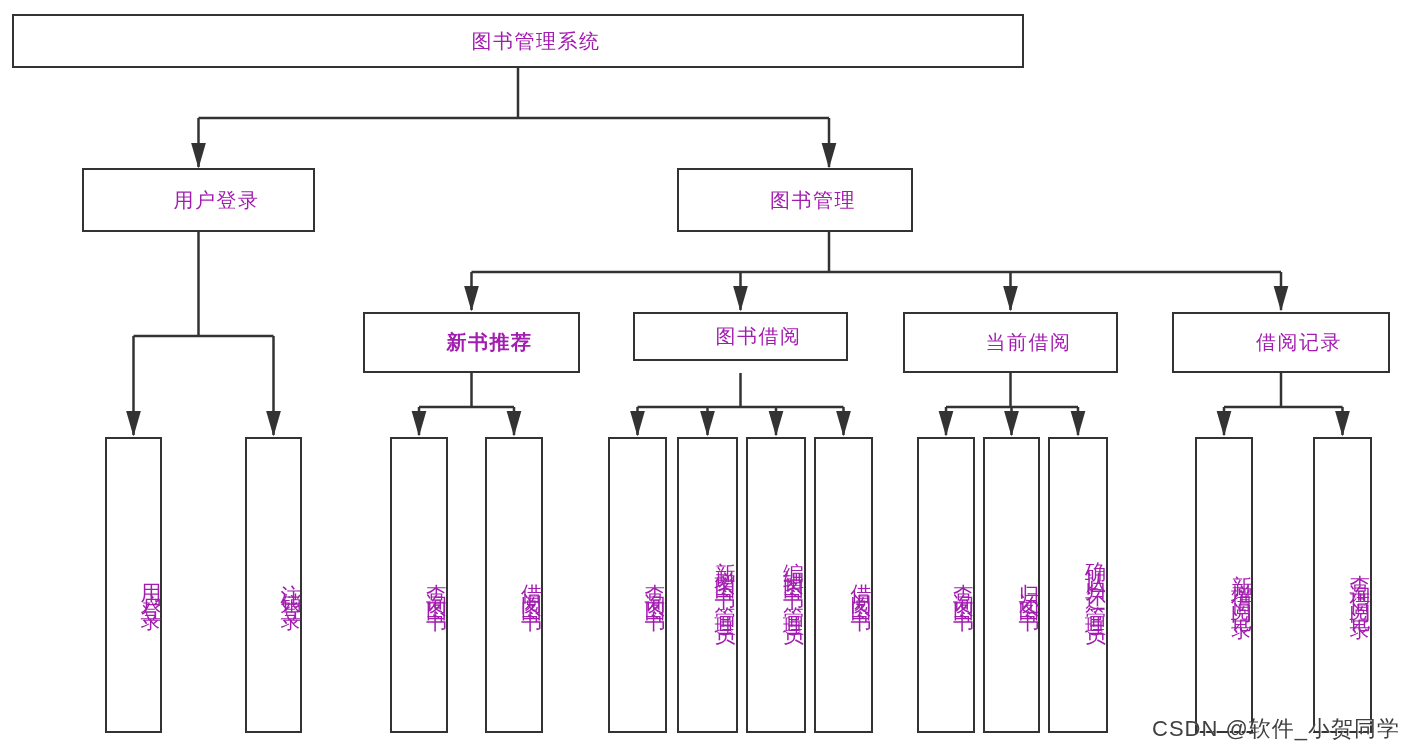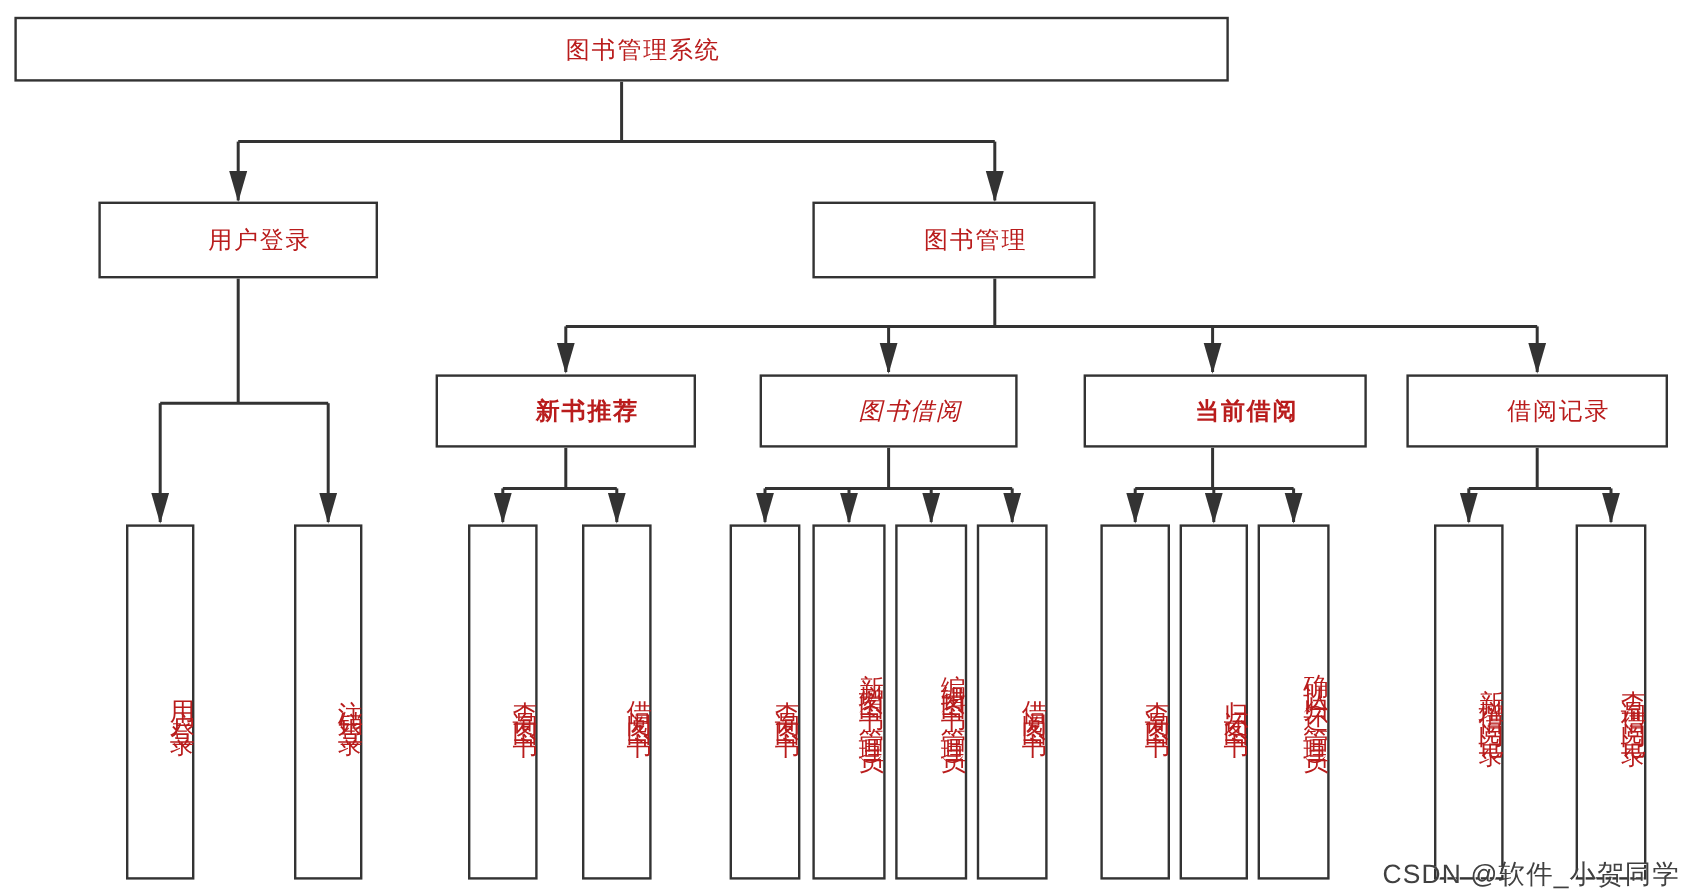--- a/index.html
+++ b/index.html
@@ -20,21 +20,21 @@
     left: 0;
     top: 0;
     width: 1405px;
     height: 747px;
   }
   .node {
     position: absolute;
     box-sizing: border-box;
     background: #ffffff;
     border: 2.5px solid #333333;
-    color: #b91c1c;
+    color: #a21caf;
     display: flex;
     align-items: center;
     justify-content: center;
     text-align: center;
     padding-left: 36px;
   }
   .h-node {
     font-size: 20px;
     letter-spacing: 1.5px;
     white-space: nowrap;
@@ -126,22 +126,22 @@
       </g>
     </g>
   </svg>
 
   <div class="node h-node" style="left:12px; top:14px; width:1012px; height:54px;">图书管理系统</div>
 
   <div class="node h-node" style="left:82px; top:168px; width:233px; height:64px;">用户登录</div>
   <div class="node h-node" style="left:677px; top:168px; width:236px; height:64px;text-align:right;">图书管理</div>
 
   <div class="node h-node" style="left:363px; top:312px; width:217px; height:61px;font-weight:bold;">新书推荐</div>
-  <div class="node h-node" style="left:633px; top:312px; width:215px; height:61px;font-style:italic;">图书借阅</div>
-  <div class="node h-node" style="left:903px; top:312px; width:236px; height:61px;font-weight:bold;">当前借阅</div>
+  <div class="node h-node" style="left:633px; top:312px; width:215px; height:49px;">图书借阅</div>
+  <div class="node h-node" style="left:903px; top:312px; width:215px; height:61px;">当前借阅</div>
   <div class="node h-node" style="left:1172px; top:312px; width:218px; height:61px;">借阅记录</div>
 
   <div class="node v-node" style="left:105px; top:437px; width:57px; height:296px;">用户登录</div>
   <div class="node v-node" style="left:245px; top:437px; width:57px; height:296px;">注销登录</div>
 
   <div class="node v-node" style="left:390px; top:437px; width:58px; height:296px;">查询图书</div>
   <div class="node v-node" style="left:485px; top:437px; width:58px; height:296px;">借阅图书</div>
 
   <div class="node v-node" style="left:608px; top:437px; width:59px; height:296px;">查询图书</div>
   <div class="node v-node" style="left:677px; top:437px; width:61px; height:296px;">新增图书（管理员）</div>

